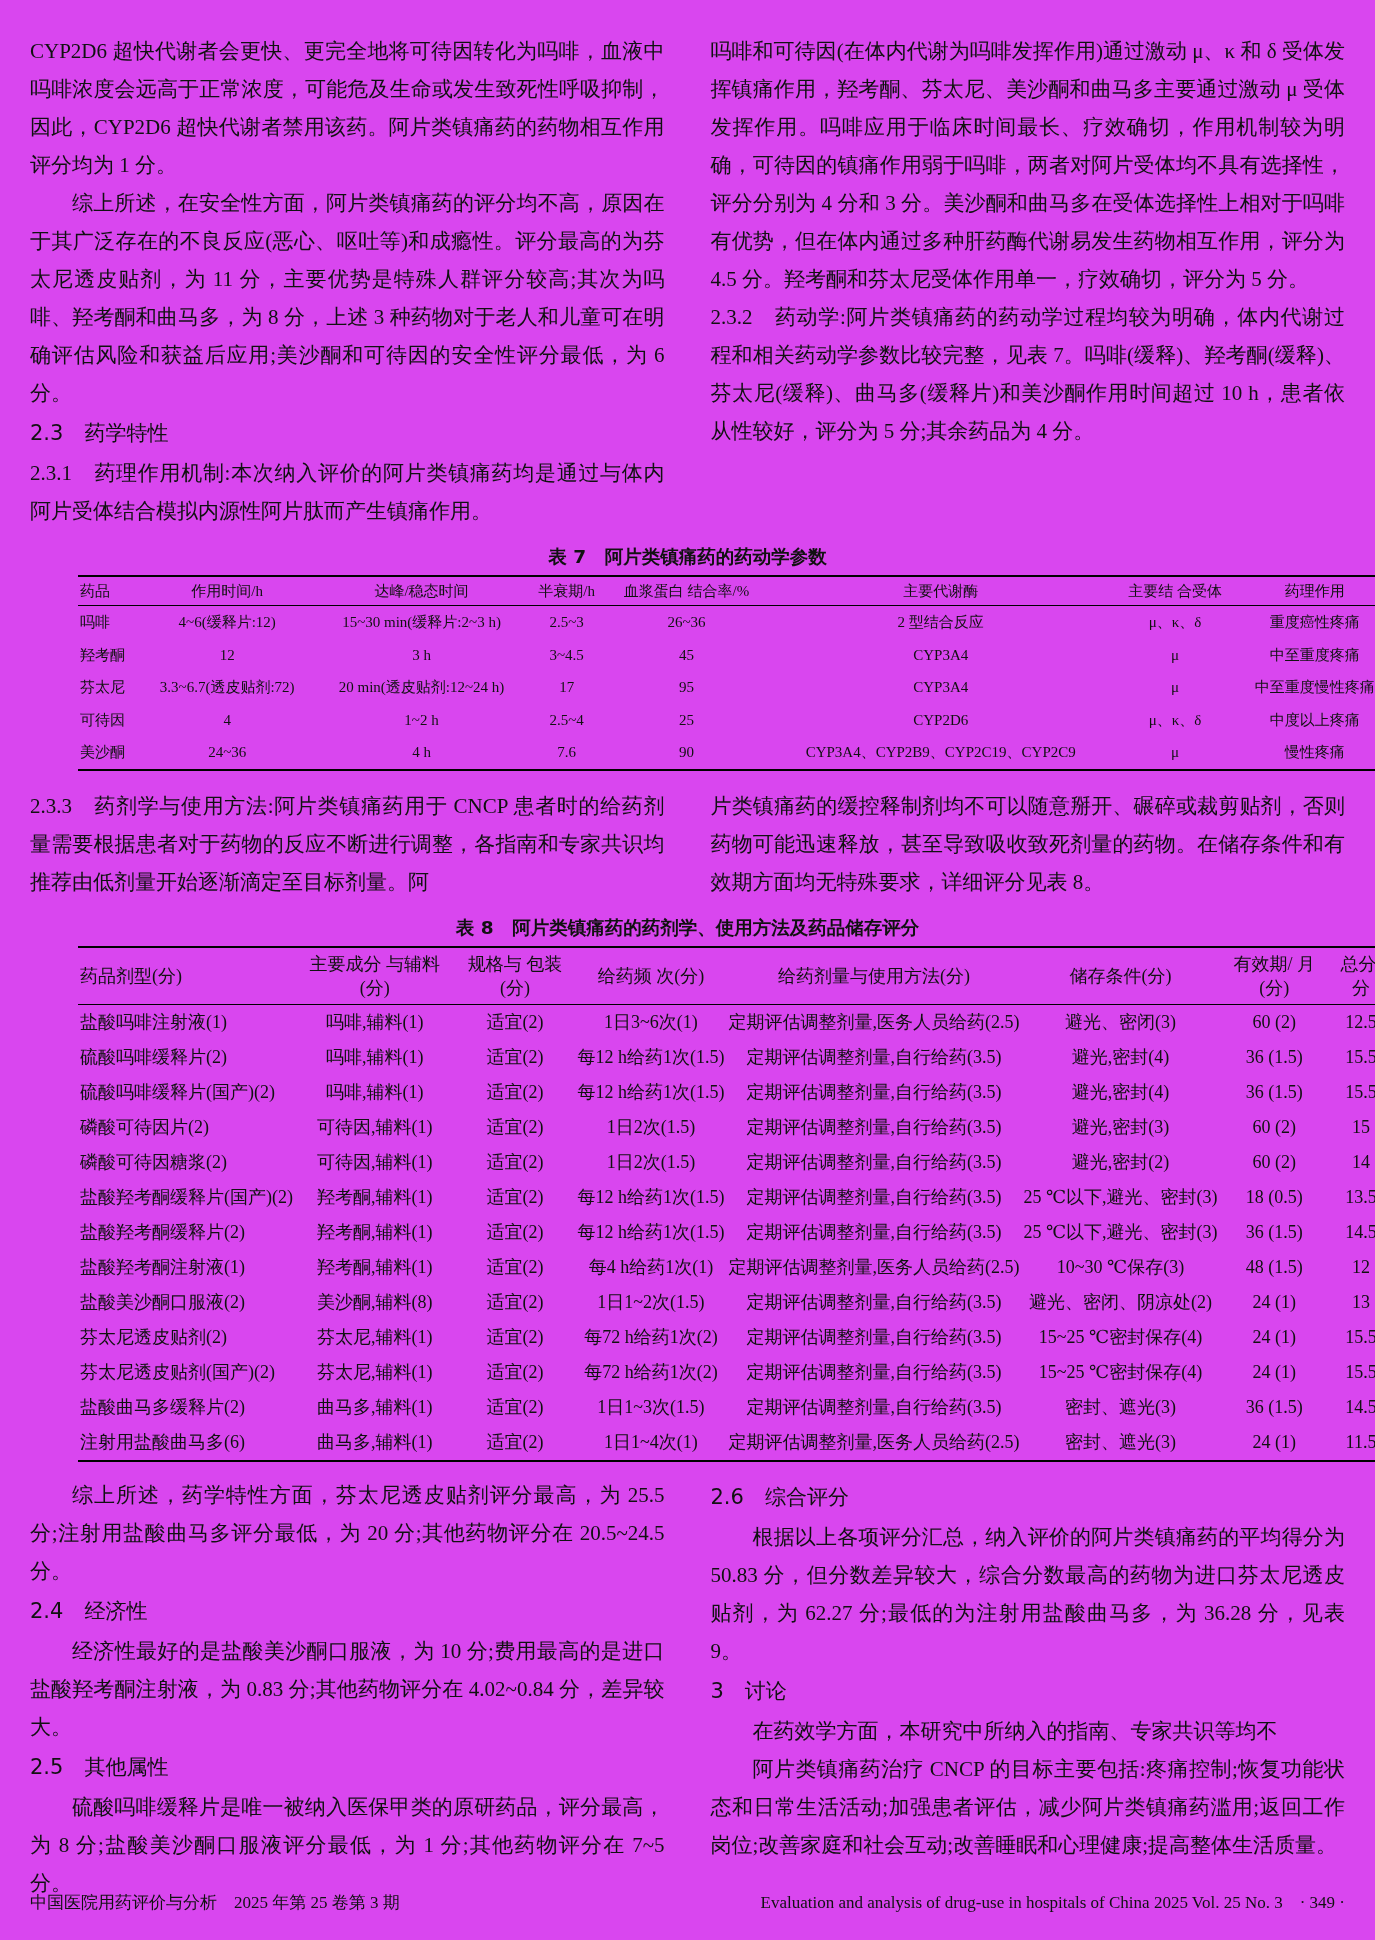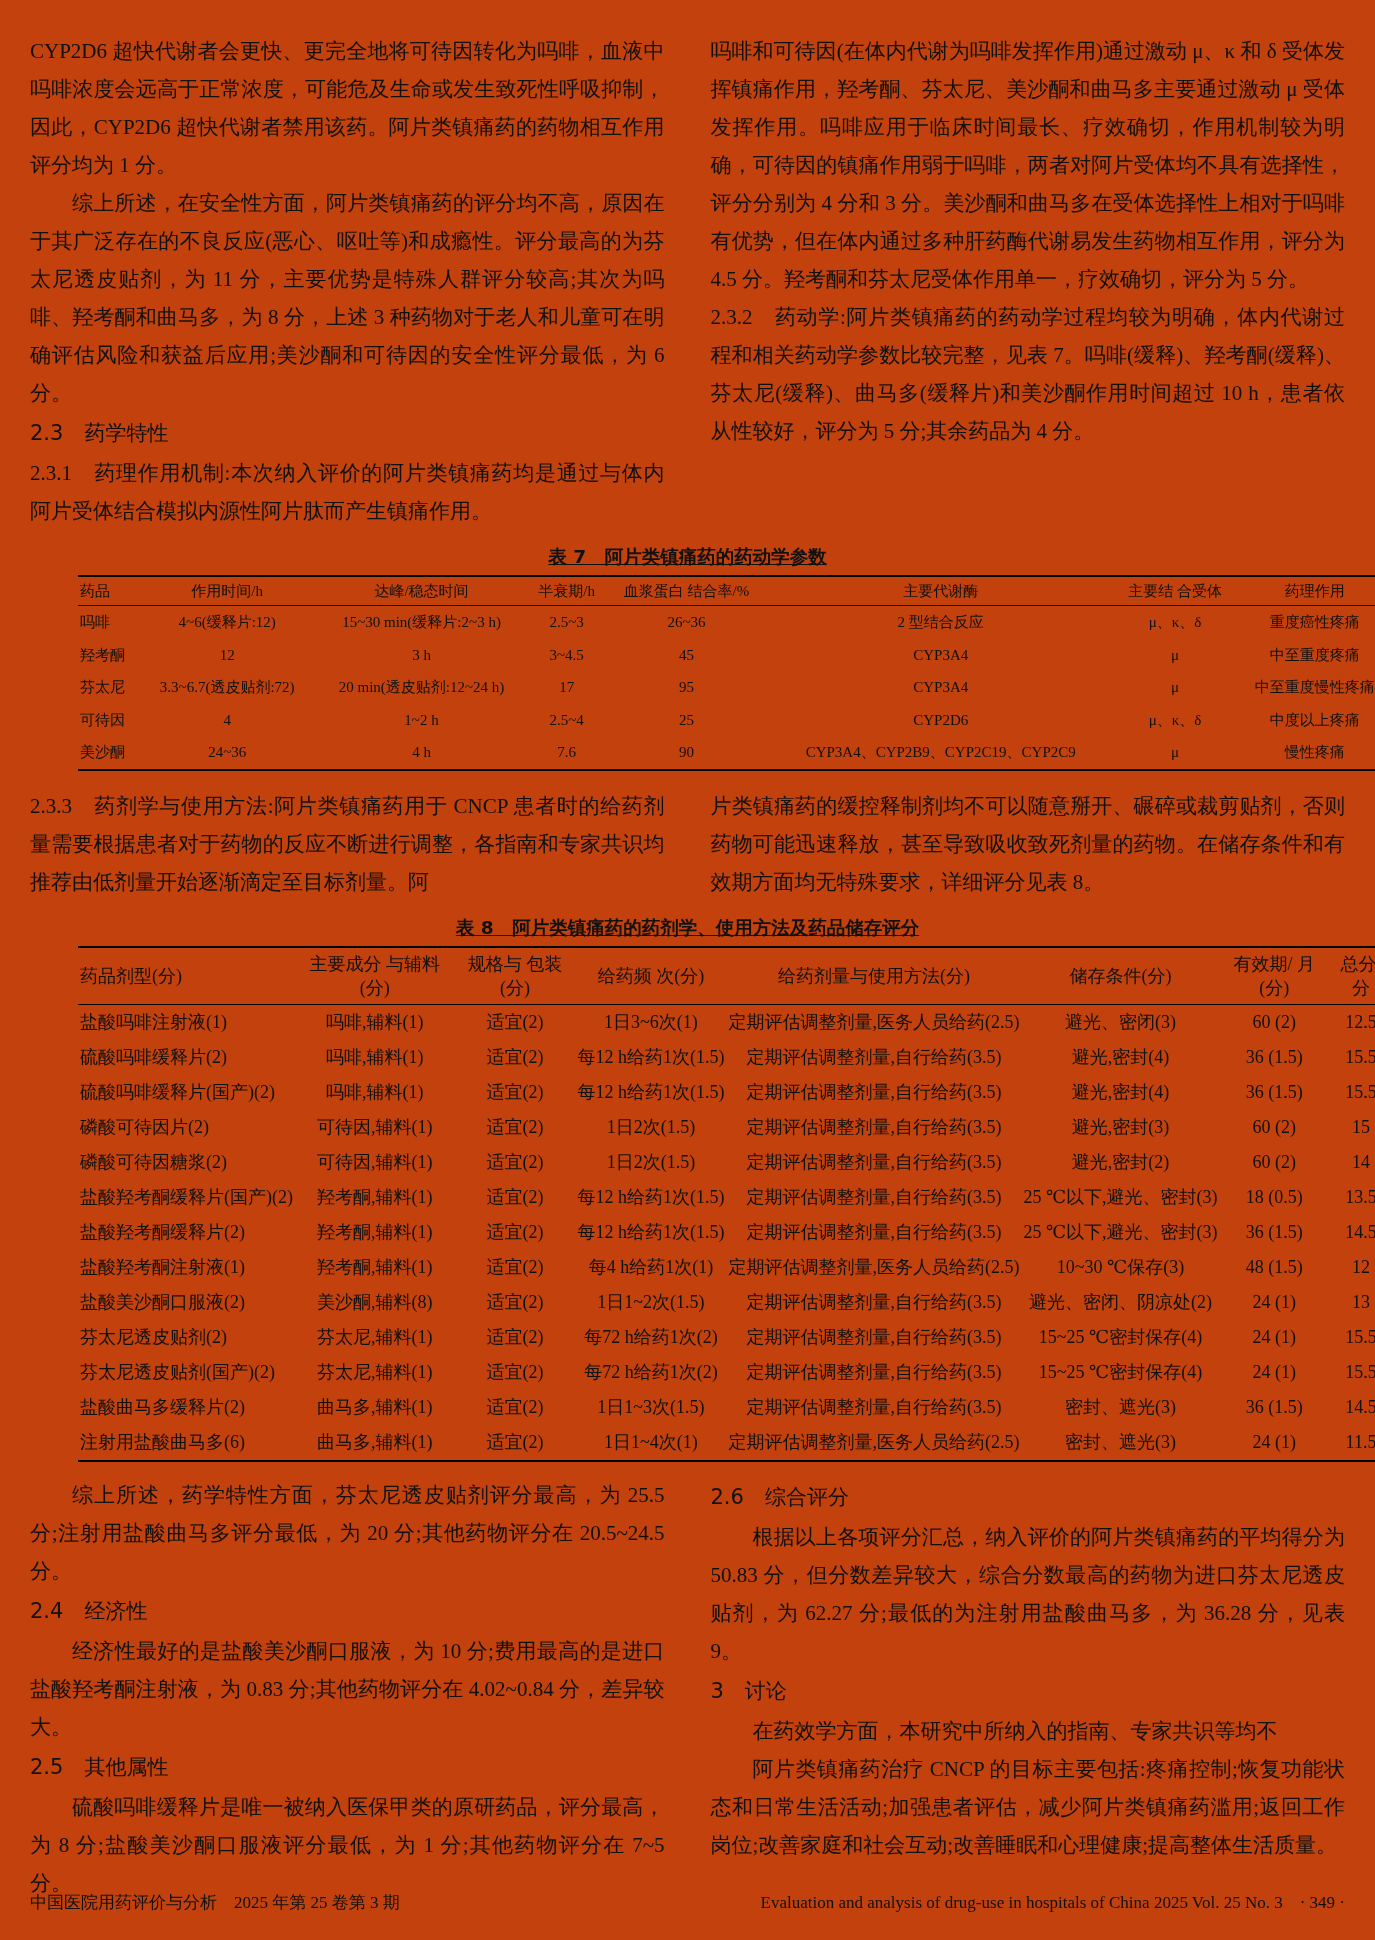--- a/index.html
+++ b/index.html
@@ -2,21 +2,21 @@
 <html><head>
 <meta charset="utf-8">
 <style>
   html,body{margin:0;padding:0;background:#ffffff;}
   .page{
     position:relative;
     width:1375px;
     height:1940px;
     box-sizing:border-box;
     padding:32px 30px 0 30px;
-    background:#c2410c;
+    background:#d946ef;
     color:#111;
     font-family:"Liberation Serif","DejaVu Serif",serif;
     overflow:hidden;
   }
   .two-col{display:flex;gap:46px;}
   .col{flex:1;min-width:0;}
   .body-text{
     margin:0;
     font-size:21px;
     line-height:38px;
@@ -31,21 +31,20 @@
     font-size:21px;
     line-height:40px;
     white-space:pre-wrap;
   }
   .table-caption{
     text-align:center;
     font-family:"DejaVu Sans","Liberation Sans",sans-serif;
     font-weight:700;
     font-size:18.5px;
     margin:14px 0 6px 0;
-    text-decoration:underline;
   }
   table{
     width:100%;
     border-collapse:collapse;
     border-top:2.5px solid #000;
     border-bottom:2.5px solid #000;
     font-size:15px;
     table-layout:auto;
     margin-left:48px;
   }

